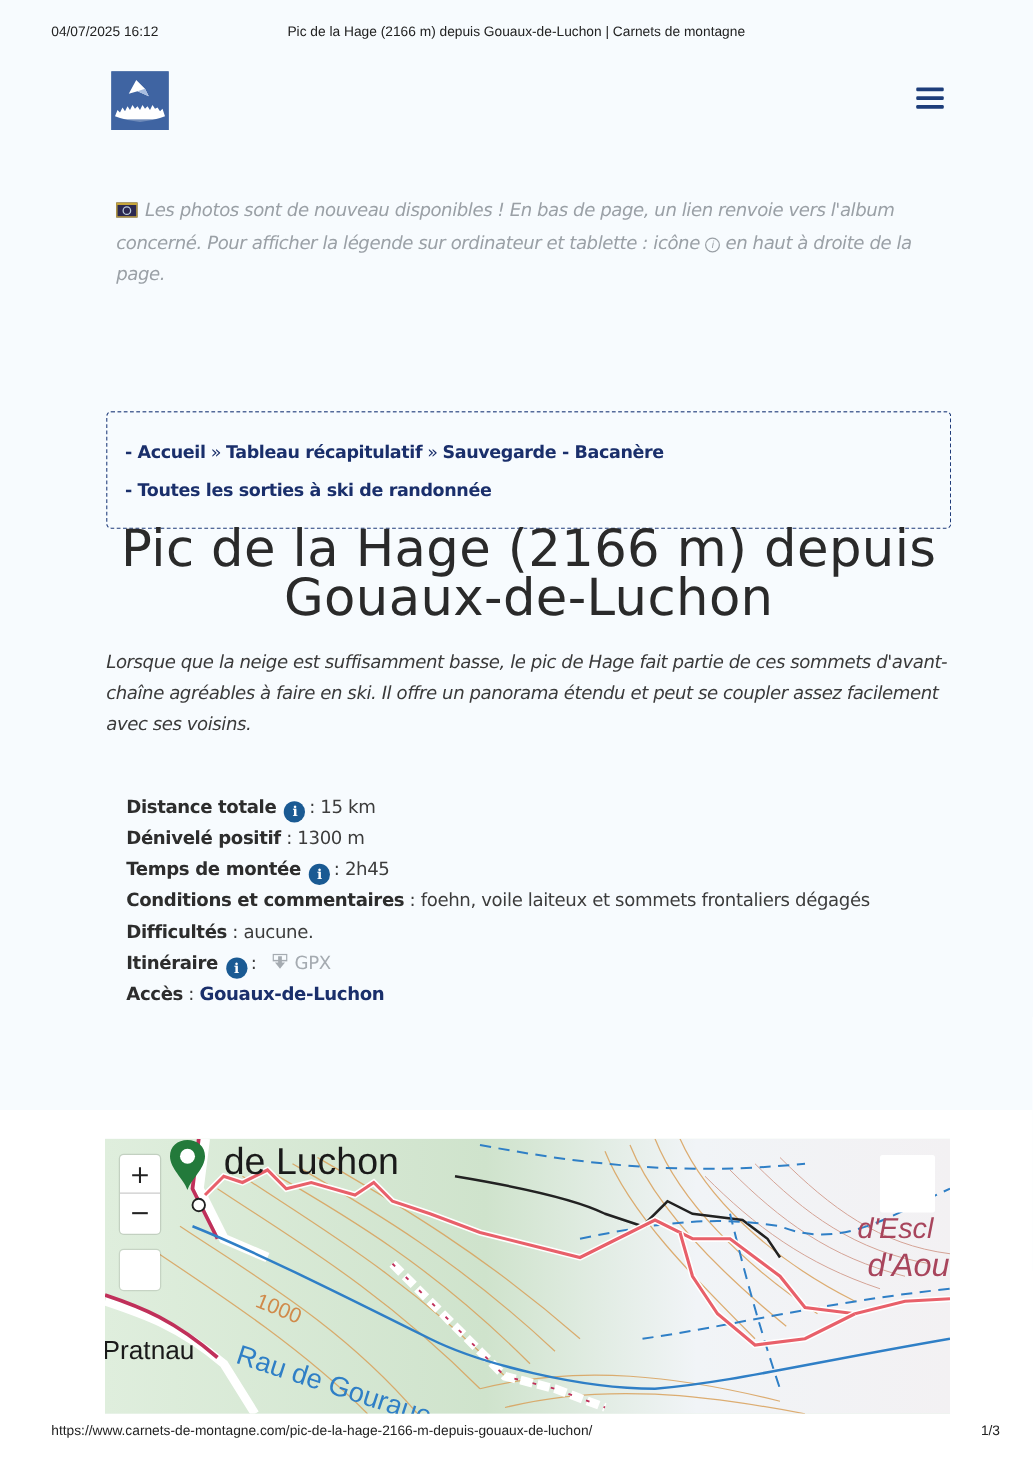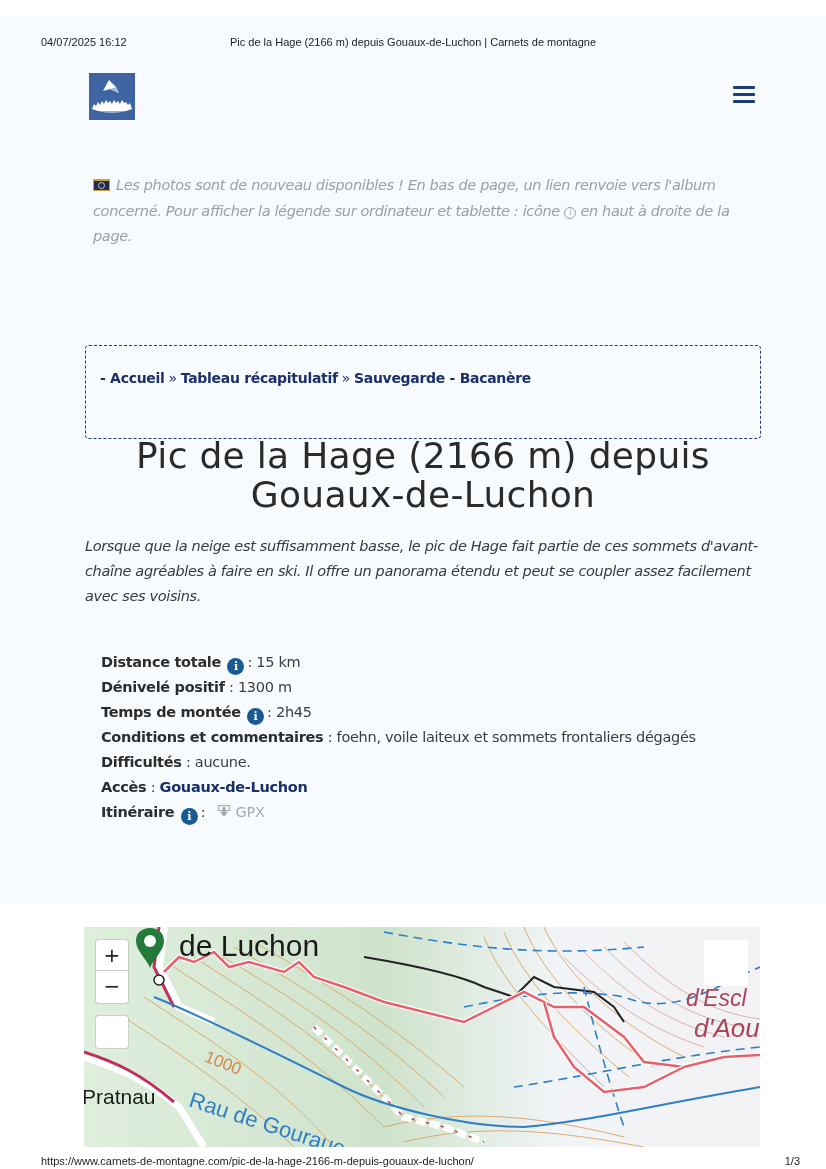--- a/index.html
+++ b/index.html
@@ -8,42 +8,42 @@
 
   .print-header { position: absolute; top: 20px; left: 0; width: 826px; height: 14px; font-family: "Liberation Sans", sans-serif; font-size: 11px; color: #222; }
   .print-header .date { position: absolute; left: 41px; top: 0; }
   .print-header .doc-title { position: absolute; left: 0; width: 826px; top: 0; text-align: center; padding-left: 150px; }
   .print-header .doc-title span { display: inline-block; transform: translateX(-75px); }
 
   .print-footer { position: absolute; top: 1139px; left: 0; width: 826px; font-family: "Liberation Sans", sans-serif; font-size: 11px; color: #222; }
   .print-footer .url { position: absolute; left: 41px; top: 0; }
   .print-footer .pager { position: absolute; right: 26px; top: 0; }
 
-  .page { position: absolute; left: 0; top: 16px; width: 826px; height: 888px; background: #f7fbfe; }
+  .page { position: absolute; left: 0; top: 0; width: 826px; height: 888px; background: #f7fbfe; }
 
   .logo { position: absolute; left: 89px; top: 57px; width: 46px; height: 47px; background: #3f64a2; overflow: hidden; }
   .logo svg { width: 46px; height: 47px; display: block; }
 
   .hamburger { position: absolute; left: 733px; top: 70px; width: 22px; height: 18px; cursor: pointer; }
   .hamburger span { position: absolute; left: 0; width: 22px; height: 2.5px; background: #1d3d7a; border-radius: 1px; }
   .hamburger span:nth-child(1) { top: 0; }
   .hamburger span:nth-child(2) { top: 7px; }
   .hamburger span:nth-child(3) { top: 14px; }
 
   .notice { position: absolute; left: 93px; top: 157px; width: 670px; font-size: 14.5px; line-height: 25.5px; color: #9aa0a6; font-family: "DejaVu Sans", sans-serif; letter-spacing: -0.35px; font-style: italic; }
   .notice .cam { display: inline-block; width: 17px; height: 12px; background: #2b2850; border: 1px solid #c6a53a; border-top-width: 2px; vertical-align: -1px; margin-right: 6px; position: relative; }
   .notice .cam::after { content: ""; position: absolute; left: 4px; top: 1px; width: 5px; height: 5px; border: 1px solid #bcd; border-radius: 50%; }
   .notice .info-inline { display: inline-block; width: 12px; height: 12px; border: 1px solid #9aa0a6; border-radius: 50%; font-size: 8px; line-height: 10px; text-align: center; vertical-align: 1px; }
 
   .breadcrumbs { position: absolute; left: 85px; top: 287px; width: 676px; height: 94px; border: 1.5px dashed #1f3b7a; border-radius: 4px; padding: 17px 14px 0 14px; margin-top: 42px; }
   .breadcrumbs .line { font-size: 14px; font-weight: bold; color: #1a2f6b; line-height: 31px; letter-spacing: -0.3px; }
   .breadcrumbs .line a { color: #1a2f6b; text-decoration: none; cursor: pointer; }
   .breadcrumbs .sep { color: #1a2f6b; font-weight: normal; margin: 0 4px; }
 
-  .title { position: absolute; left: 80px; top: 420px; width: 686px; text-align: center; font-size: 36px; line-height: 39px; color: #2a2a2a; font-weight: normal; letter-spacing: 0.3px; }
+  .title { position: absolute; left: 80px; top: 420px; width: 686px; text-align: center; font-size: 41px; line-height: 39px; color: #2a2a2a; font-weight: normal; letter-spacing: 0.3px; }
 
   .intro { position: absolute; left: 85px; top: 518px; width: 680px; font-size: 14.5px; line-height: 25px; font-style: italic; color: #3a3a3a; letter-spacing: -0.35px; }
 
   .specs { position: absolute; left: 101px; top: 634px; width: 660px; font-size: 14.5px; line-height: 25px; color: #333; letter-spacing: -0.3px; }
   .specs .row { height: 25px; white-space: nowrap; }
   .specs .k { font-weight: bold; color: #2d2d2d; }
   .specs .v { color: #3c3c3c; }
   .specs a.v { color: #1a2f6b; font-weight: bold; text-decoration: none; cursor: pointer; }
   .specs .info { display: inline-block; width: 17px; height: 17px; border-radius: 50%; background: #1a5a93; color: #fff; font-size: 11px; font-weight: bold; line-height: 17px; text-align: center; vertical-align: -3px; margin: 0 3px 0 2px; font-family: "DejaVu Serif", serif; cursor: pointer; }
   .specs .gpx { color: #a5abb1; cursor: pointer; margin-left: 8px; }
@@ -87,20 +87,24 @@
 
   <div class="notice">
     <span class="cam"></span><span>Les photos sont de nouveau disponibles ! En bas de page, un lien renvoie vers l'album concerné. Pour afficher la légende sur ordinateur et tablette : icône </span><span class="info-inline">i</span><span> en haut à droite de la page.</span>
   </div>
 
   <div class="breadcrumbs">
     <div class="line">
       <span>-</span>
       <a>Accueil</a><span class="sep">»</span><a>Tableau récapitulatif</a><span class="sep">»</span><a>Sauvegarde - Bacanère</a>
     </div>
+    <div class="line">
+      <span>-</span>
+      <a>Toutes les sorties à ski de randonnée</a>
+    </div>
   </div>
 
   <h1 class="title">Pic de la Hage (2166 m) depuis Gouaux-de-Luchon</h1>
 
   <p class="intro">Lorsque que la neige est suffisamment basse, le pic de Hage fait partie de ces sommets d'avant-chaîne agréables à faire en ski. Il offre un panorama étendu et peut se coupler assez facilement avec ses voisins.</p>
 
   <div class="specs">
     <div class="row">
       <span class="k">Distance totale</span>
       <span class="info">i</span><span class="v">: </span><span class="v">15 km</span>
@@ -110,32 +114,32 @@
     </div>
     <div class="row">
       <span class="k">Temps de montée</span>
       <span class="info">i</span><span class="v">: </span><span class="v">2h45</span>
     </div>
     <div class="row">
       <span class="k">Conditions et commentaires</span><span class="v"> : </span><span class="v">foehn, voile laiteux et sommets frontaliers dégagés</span>
     </div>
     <div class="row">
       <span class="k">Difficultés</span><span class="v"> : </span><span class="v">aucune.</span>
-    </div>
-    <div class="row">
-      <span class="k">Accès</span><span class="v"> : </span><a class="v">Gouaux-de-Luchon</a>
     </div>
     <div class="row">
       <span class="k">Itinéraire</span>
       <span class="info">i</span><span class="v">: </span>
       <span class="gpx"><svg class="dl" viewBox="0 0 12 13">
             <rect x="0.5" y="0.5" width="11" height="5" fill="none" stroke="#a5abb1" stroke-width="1.2"></rect>
             <rect x="4.5" y="2" width="3" height="6" fill="#a5abb1"></rect>
             <polygon points="2,7 10,7 6,12" fill="#a5abb1"></polygon>
           </svg><span>GPX</span></span>
+    </div>
+    <div class="row">
+      <span class="k">Accès</span><span class="v"> : </span><a class="v">Gouaux-de-Luchon</a>
     </div>
   </div>
 
   <div class="map">
     <svg class="bg" viewBox="0 0 676 220">
       <defs>
         <linearGradient id="g1" x1="0" y1="0" x2="1" y2="0">
           <stop offset="0" stop-color="#dfeedd"></stop>
           <stop offset="0.45" stop-color="#cfe3cc"></stop>
           <stop offset="0.7" stop-color="#f1f4f7"></stop>

